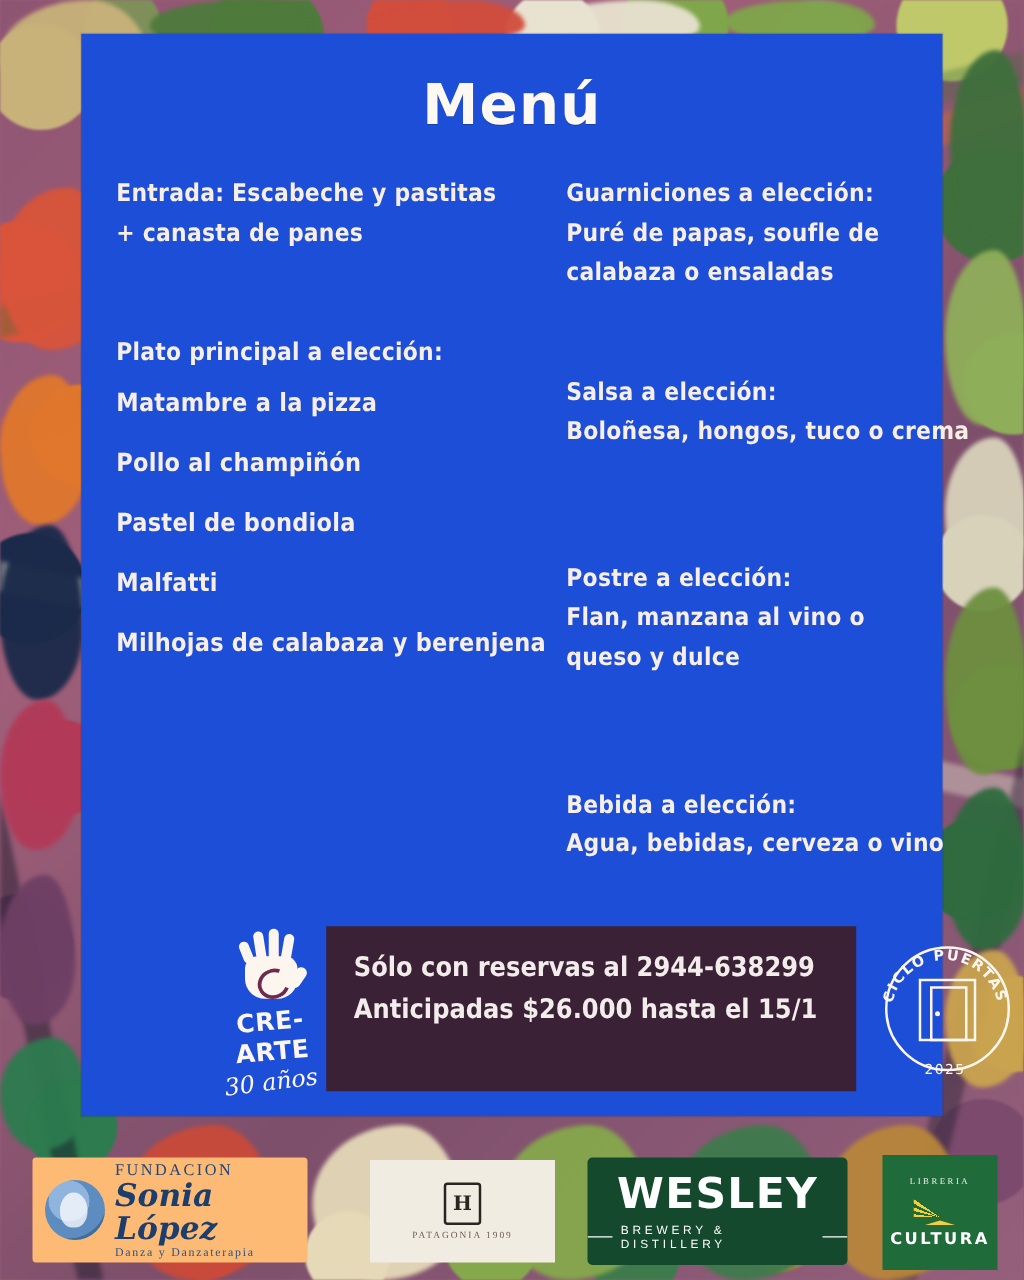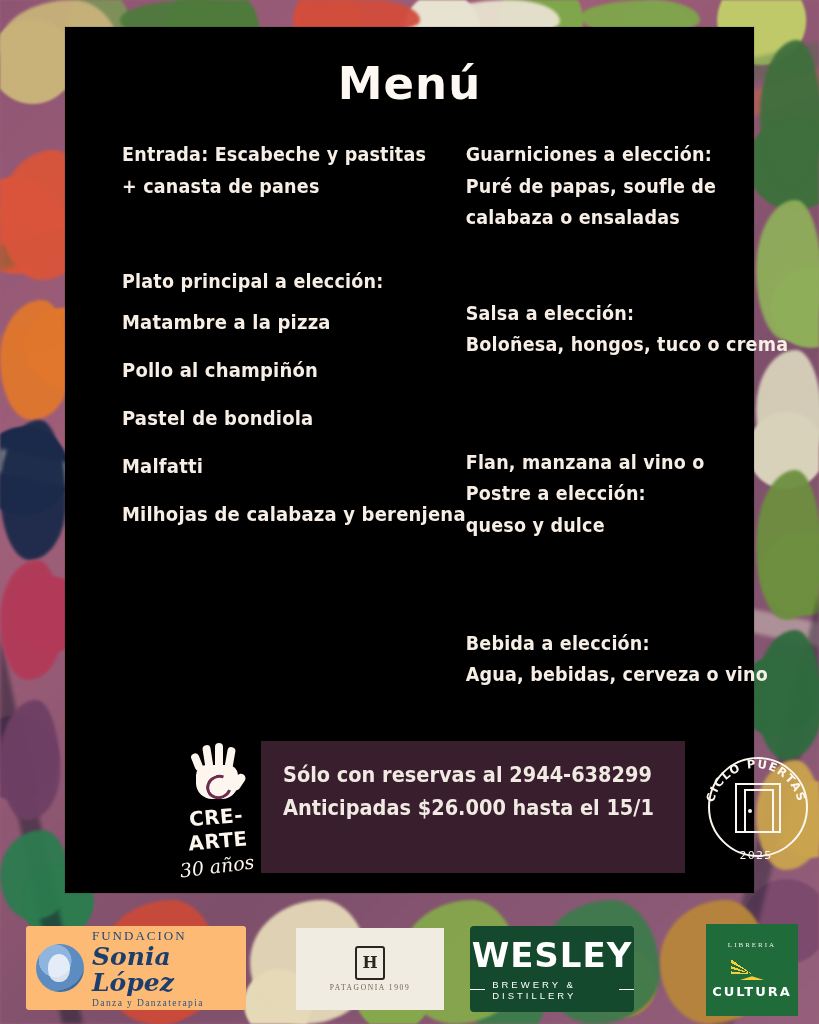--- a/index.html
+++ b/index.html
@@ -74,21 +74,21 @@
     opacity: .95;
   }
 
   
   .menu-panel {
     position: absolute;
     left: 65px;
     top: 27px;
     width: 689px;
     height: 866px;
-    background: #000000;
+    background: #1d4ed8;
     box-shadow: 0 0 0 1px rgba(0,0,0,.08);
   }
   .menu-title {
     margin: 0;
     padding-top: 30px;
     text-align: center;
     color: #fdf8f2;
     font-family: "DejaVu Sans", sans-serif;
     font-weight: 700;
     font-size: 45px;
@@ -100,21 +100,21 @@
     position: absolute;
     left: 0;
     top: 112px;
     width: 689px;
     display: flex;
   }
   .col {
     color: #f7eee6;
     font-family: "DejaVu Sans Condensed", "Liberation Sans Narrow", "Liberation Sans", sans-serif;
   }
-  .col-left { width: 360px; padding-left: 28px; margin-left: 29px; }
+  .col-left { width: 360px; padding-left: 28px; }
   .col-right { width: 300px; }
 
   .block { margin-bottom: 34px; }
   .line {
     font-size: 19.5px;
     line-height: 1.62;
     font-weight: 600;
     letter-spacing: .2px;
     white-space: nowrap;
   }
@@ -365,21 +365,21 @@
   }
   .canale-sub {
     font-family: "Liberation Serif", serif;
     font-size: 7.5px;
     letter-spacing: 1.6px;
     color: #6a5f52;
     margin-top: 3px;
   }
   
   .sp-wesley {
-    left: 470px; top: 6px; width: 164px; height: 86px;
+    left: 470px; top: 6px; width: 208px; height: 86px;
     background: #14492e;
     border-radius: 4px;
     display: flex;
     flex-direction: column;
     align-items: center;
     justify-content: center;
     color: #ffffff;
   }
   .wesley-name {
     font-family: "DejaVu Sans", sans-serif;
@@ -521,22 +521,22 @@
         <div class="spacer-32"></div>
 
         <div class="block">
           <div class="line heading">Salsa a elección:</div>
           <div class="line">Boloñesa, hongos, tuco o crema</div>
         </div>
 
         <div class="spacer-54"></div>
 
         <div class="block">
+          <div class="line heading">Postre a elección:</div>
           <div class="line">Flan, manzana al vino  o</div>
-          <div class="line heading">Postre a elección:</div>
           <div class="line">queso y dulce</div>
         </div>
 
         <div class="spacer-54"></div>
 
         <div class="block">
           <div class="line heading">Bebida a elección:</div>
           <div class="line">Agua, bebidas, cerveza o vino</div>
         </div>
 

